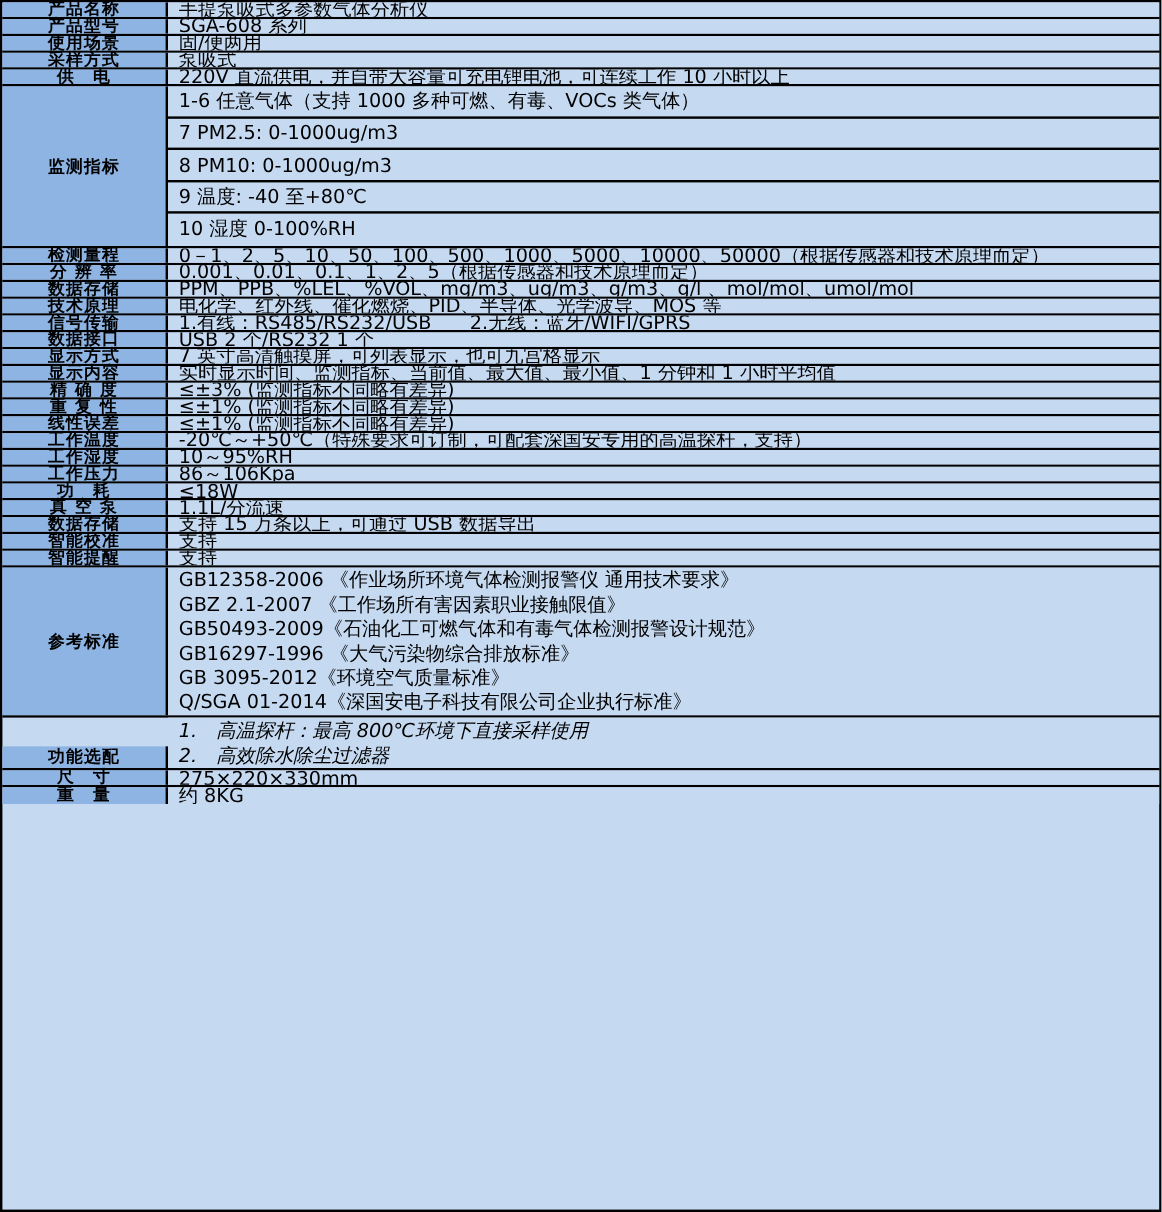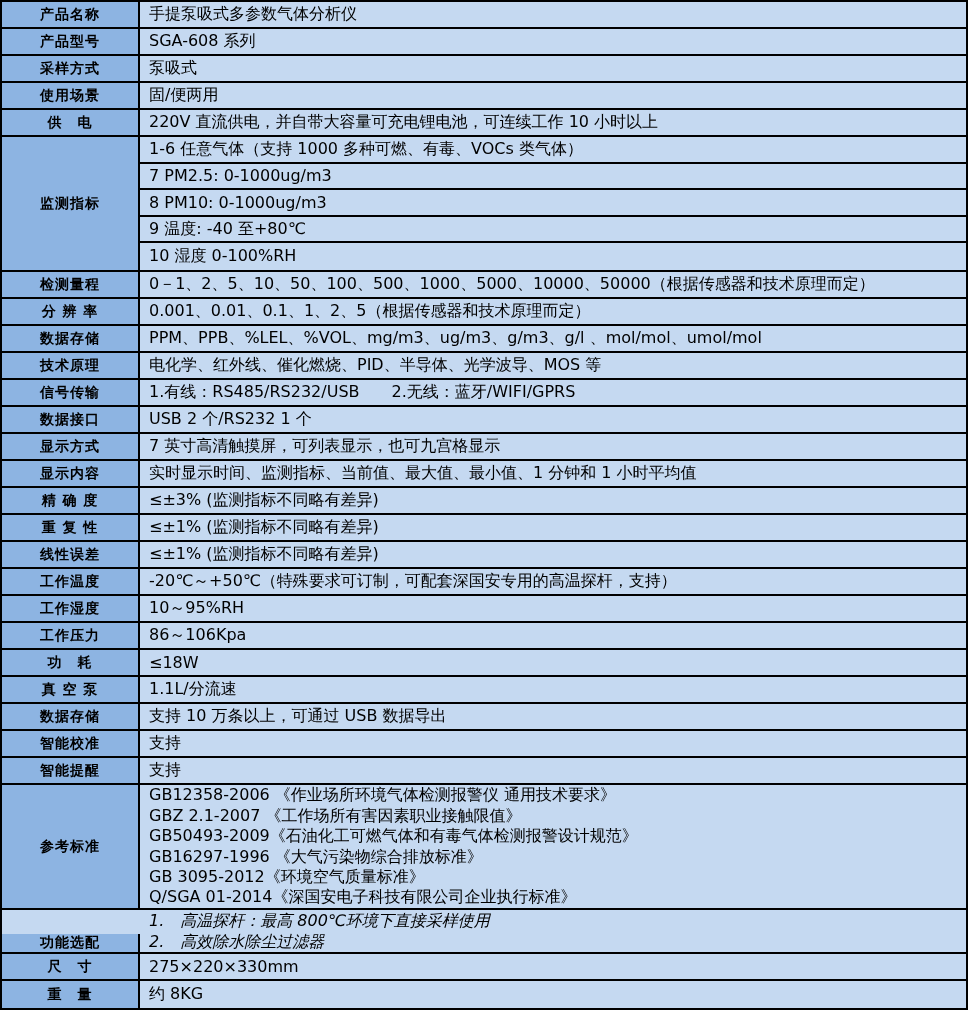--- a/index.html
+++ b/index.html
@@ -43,21 +43,21 @@
     flex-direction: column;
     justify-content: center;
     overflow: hidden;
   }
   .line {
     padding-left: 9px;
     font-size: 16px;
     white-space: nowrap;
   }
   
-  .h1 { height: 27px; }
+  .h1 { height: 14px; }
   
   .h5sub { height: 135px; }
   .subrow {
     height: 27px;
     display: flex;
     align-items: center;
     border-bottom: 2px solid #000;
     text-align: right;
   }
   .subrow:last-child { border-bottom: none; }
@@ -80,30 +80,30 @@
   </div>
 
   <div class="row h1">
     <div class="label-cell">产品型号</div>
     <div class="value-cell">
         <div class="line">SGA-608 系列</div>
       </div>
   </div>
 
   <div class="row h1">
+    <div class="label-cell">使用场景</div>
+    <div class="value-cell">
+        <div class="line">固/便两用</div>
+      </div>
+  </div>
+
+  <div class="row h1">
     <div class="label-cell">采样方式</div>
     <div class="value-cell">
         <div class="line">泵吸式</div>
-      </div>
-  </div>
-
-  <div class="row h1">
-    <div class="label-cell">使用场景</div>
-    <div class="value-cell">
-        <div class="line">固/便两用</div>
       </div>
   </div>
 
   <div class="row h1">
     <div class="label-cell">供　电</div>
     <div class="value-cell">
         <div class="line">220V 直流供电，并自带大容量可充电锂电池，可连续工作 10 小时以上</div>
       </div>
   </div>
 
@@ -236,21 +236,21 @@
   <div class="row h1">
     <div class="label-cell">真 空 泵</div>
     <div class="value-cell">
         <div class="line">1.1L/分流速</div>
       </div>
   </div>
 
   <div class="row h1">
     <div class="label-cell">数据存储</div>
     <div class="value-cell">
-        <div class="line">支持 10 万条以上，可通过 USB 数据导出</div>
+        <div class="line">支持 15 万条以上，可通过 USB 数据导出</div>
       </div>
   </div>
 
   <div class="row h1">
     <div class="label-cell">智能校准</div>
     <div class="value-cell">
         <div class="line">支持</div>
       </div>
   </div>
 

